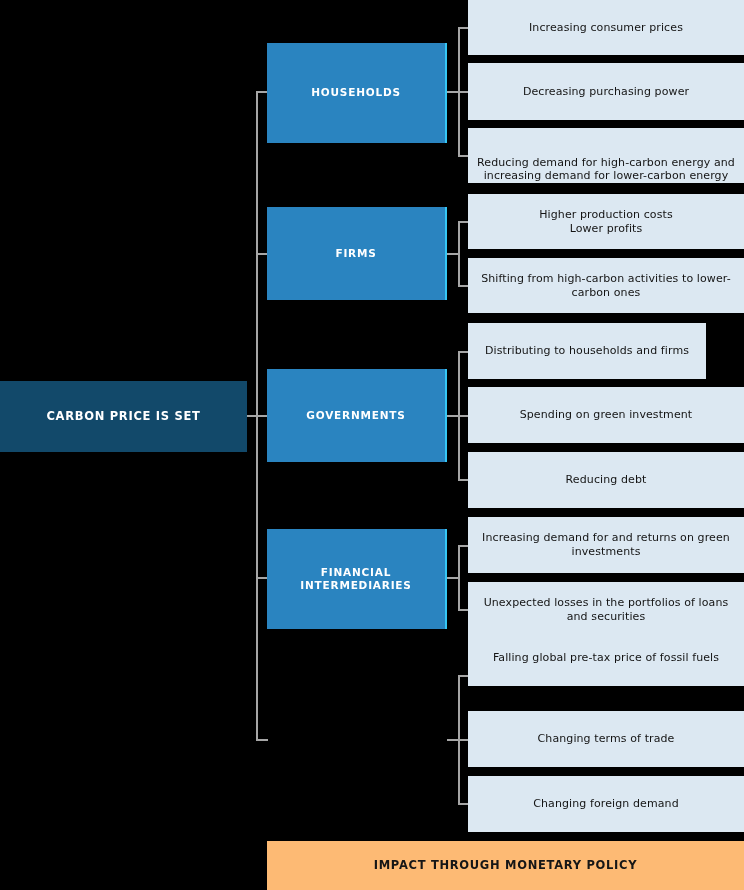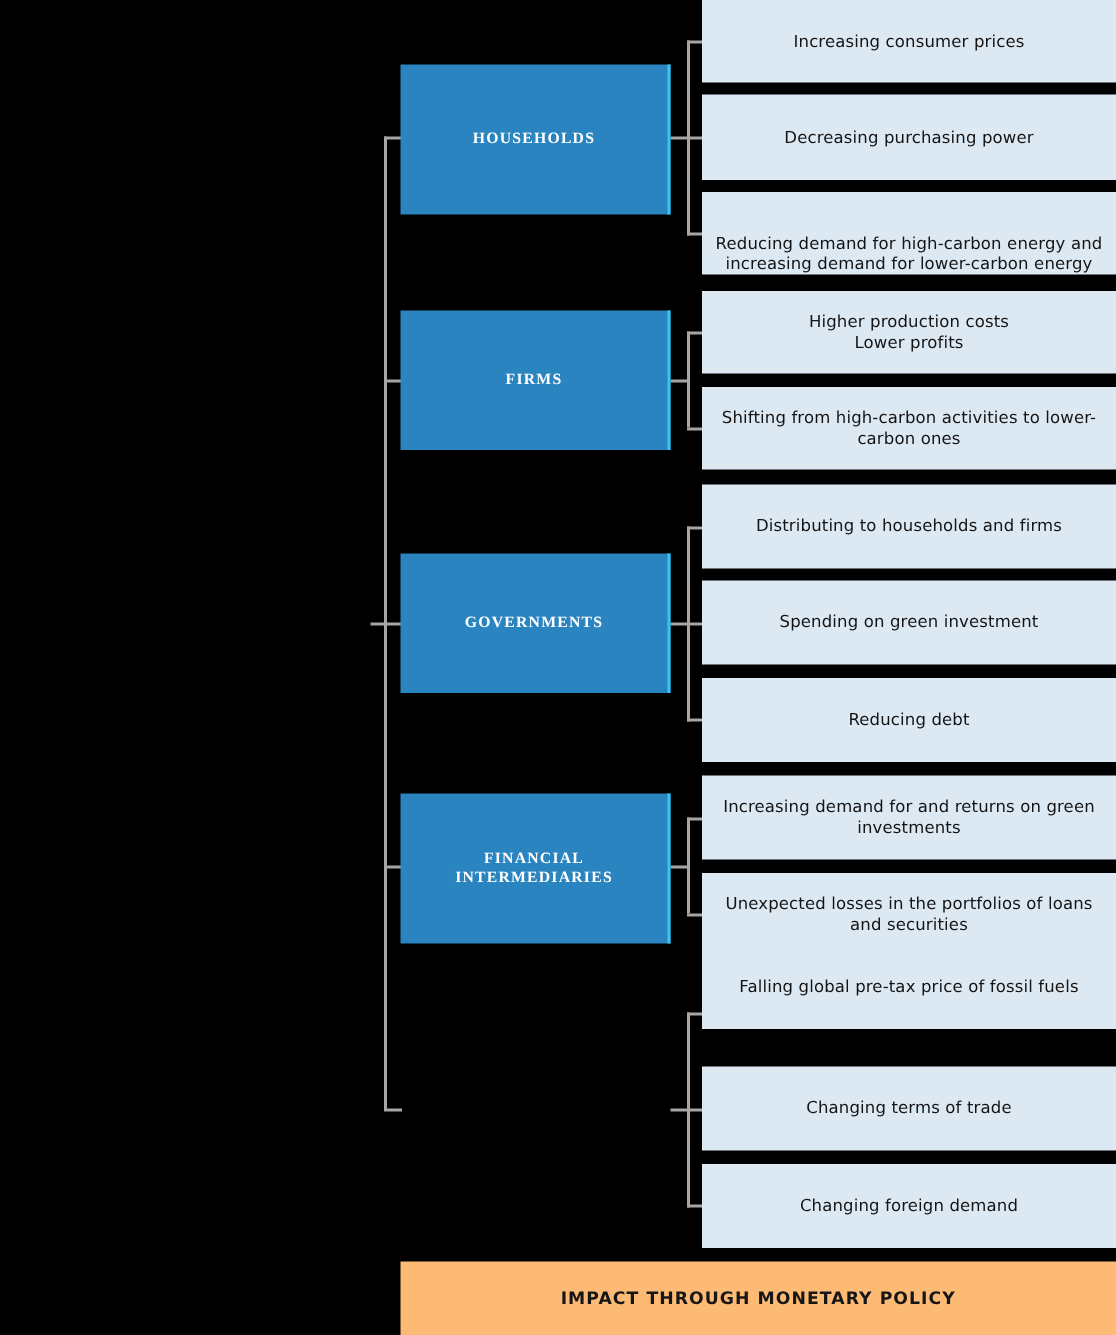--- a/index.html
+++ b/index.html
@@ -45,21 +45,20 @@
     background: #2a84c0;
     color: #ffffff;
     font-size: 10.5px;
     font-weight: bold;
     letter-spacing: 0.8px;
     border-right: 2px solid #35c6f4;
   }
   .cat-box .cat-label {
     padding: 0 6px;
     white-space: pre-line;
-    font-family: Liberation Serif, serif;
   }
 
   
   .out-box {
     background: #dce8f2;
     color: #141414;
     font-size: 11px;
     font-weight: normal;
     letter-spacing: 0.1px;
   }
@@ -121,20 +120,23 @@
   <div class="conn conn-v" style="left:458px; top:545px; height:64px;"></div>
   <div class="conn conn-h" style="left:458px; top:545px; width:11px;"></div>
   <div class="conn conn-h" style="left:458px; top:609px; width:11px;"></div>
 
   <div class="conn conn-h" style="left:447px; top:739px; width:13px;"></div>
   <div class="conn conn-v" style="left:458px; top:675px; height:130px;"></div>
   <div class="conn conn-h" style="left:458px; top:675px; width:11px;"></div>
   <div class="conn conn-h" style="left:458px; top:739px; width:11px;"></div>
   <div class="conn conn-h" style="left:458px; top:803px; width:11px;"></div>
 
+  <div class="box root-box" style="left:0px; top:381px; width:247px; height:71px;">
+    <span class="root-label">CARBON PRICE IS SET</span>
+  </div>
 
   <div class="box cat-box" style="left:267px; top:43px; width:180px; height:100px;">
     <span class="cat-label">HOUSEHOLDS</span>
   </div>
 
   <div class="box cat-box" style="left:267px; top:207px; width:180px; height:93px;">
     <span class="cat-label">FIRMS</span>
   </div>
 
   <div class="box cat-box" style="left:267px; top:369px; width:180px; height:93px;">
@@ -160,21 +162,21 @@
 
   <div class="box out-box" style="left:468px; top:194px; width:276px; height:55px;">
     <span class="out-label">Higher production costs
 Lower profits</span>
   </div>
   <div class="box out-box" style="left:468px; top:258px; width:276px; height:55px;align-items:center;">
     <span class="out-label">Shifting from high-carbon activities to lower-
 carbon ones</span>
   </div>
 
-  <div class="box out-box" style="left:468px; top:323px; width:276px; height:56px;">
+  <div class="box out-box" style="left:468px; top:323px; width:238px; height:56px;">
     <span class="out-label">Distributing to households and firms</span>
   </div>
   <div class="box out-box" style="left:468px; top:387px; width:276px; height:56px;">
     <span class="out-label">Spending on green investment</span>
   </div>
   <div class="box out-box" style="left:468px; top:452px; width:276px; height:56px;">
     <span class="out-label">Reducing debt</span>
   </div>
 
   <div class="box out-box" style="left:468px; top:517px; width:276px; height:56px;">

